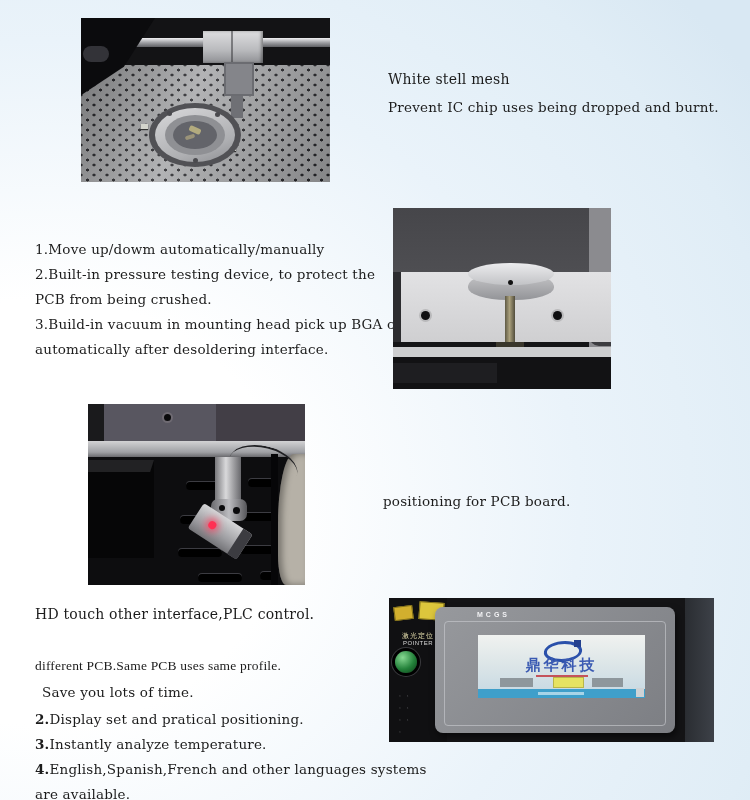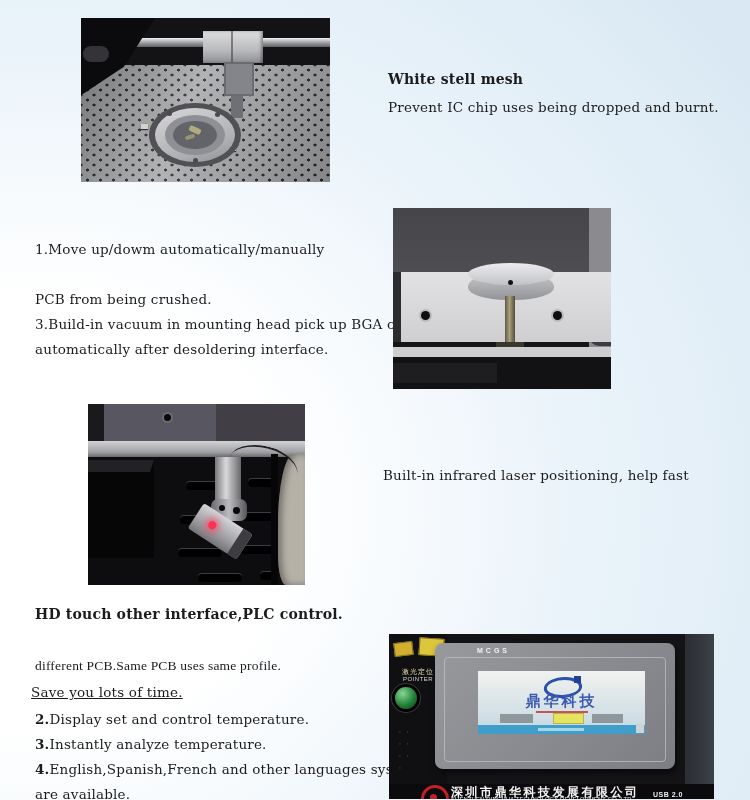--- a/index.html
+++ b/index.html
@@ -6,21 +6,21 @@
   .page{
     position:relative;width:750px;height:800px;overflow:hidden;
     font-family:"DejaVu Serif",serif;color:#1c1c1c;
     background:radial-gradient(ellipse 115% 95% at 6% 64%, #ffffff 28%, #eaf3fa 62%, #e0edf6 88%, #d9e8f3 100%);
   }
   .photo{position:absolute;overflow:hidden;}
   .photo *{position:absolute;}
 
   
   .tline{position:absolute;font-size:13.5px;letter-spacing:.2px;white-space:nowrap;}
-  .thead{font-weight:bold;font-size:14px;}
+  .thead{font-weight:normal;font-size:14px;}
   .bnum{font-weight:bold;}
 
   
   .p1{left:81px;top:18px;width:249px;height:164px;background:#131315;}
   .p1-mesh{left:0;top:47px;width:249px;height:117px;background-color:#a6a7a9;
     background-image:
       linear-gradient(113deg, rgba(0,0,0,.28), rgba(255,255,255,.14) 42%, rgba(0,0,0,.20)),
       radial-gradient(ellipse 2.8px 2.1px at center, #232327 68%, rgba(35,35,39,0) 75%),
       radial-gradient(ellipse 2.8px 2.1px at center, #232327 68%, rgba(35,35,39,0) 75%);
     background-size:100% 100%, 13px 10px, 13px 10px;
@@ -94,21 +94,21 @@
     background:linear-gradient(90deg,#6b6b6f,#bcbcc0 50%,#56565a);}
   .p3-hole1{left:131px;top:101px;width:6px;height:6px;border-radius:50%;background:#0a0a0c;}
   .p3-hole2{left:145px;top:103px;width:7px;height:7px;border-radius:50%;background:#0a0a0c;}
   .p3-laser{left:116px;top:99px;width:58px;height:30px;transform:rotate(33deg);transform-origin:0 0;
     background:linear-gradient(180deg,#d5d5d7,#9d9da1 62%,#747478);border-radius:3px;}
   .p3-lface{right:0;top:0;width:11px;height:30px;background:#3c3c41;border-radius:0 3px 3px 0;}
   .p3-ldot{left:15px;top:10px;width:8px;height:8px;border-radius:50%;background:#ff3053;
     box-shadow:0 0 7px 3px rgba(255,64,96,.75);}
 
   
-  .p4{left:389px;top:598px;width:325px;height:165px;background:#141416;margin-top:36px;}
+  .p4{left:389px;top:598px;width:325px;height:144px;background:#141416;}
   .p4-left{left:0;top:0;width:58px;height:150px;background:#101012;}
   .p4-st1{left:5px;top:8px;width:17px;height:12px;background:#d2af2e;border:1px solid #7c6c19;transform:rotate(-7deg);}
   .p4-st2{left:30px;top:4px;width:23px;height:16px;background:#dcc63c;border:1px solid #7c6c19;transform:rotate(4deg);}
   .p4-lblcn{left:0px;top:33px;width:58px;font-size:7px;color:#e6dfae;letter-spacing:1px;text-align:center;}
   .p4-lblen{left:0px;top:42px;width:58px;font-size:6px;color:#d8d8d8;letter-spacing:.5px;text-align:center;
     font-family:"Liberation Sans",sans-serif;}
   .p4-green{left:6px;top:53px;width:22px;height:22px;border-radius:50%;
     background:radial-gradient(circle at 35% 30%, #86d892, #23813a 55%, #0b3b16);box-shadow:0 0 0 3px #000,0 0 0 4px #3a3a3e;}
   .p4-marks{left:10px;top:92px;width:34px;height:52px;color:#9a9aa0;font-size:6px;line-height:12px;letter-spacing:2px;}
   .p4-bezel{left:46px;top:9px;width:240px;height:126px;border-radius:8px;
@@ -173,20 +173,21 @@
     <div class="fxbit2"></div>
     <div class="fxs1"></div>
     <div class="fxs2"></div>
     <div class="fxs3"></div>
   </div>
 
   <div class="tline thead" style="left:388px;top:71px;">White stell mesh</div>
   <div class="tline" style="left:388px;top:99px;">Prevent IC chip uses being dropped and burnt.</div>
 
   <div class="tline" style="left:35px;top:241px;">1.Move up/dowm automatically/manually</div>
+  <div class="tline" style="left:35px;top:266px;">2.Built-in pressure testing device, to protect the</div>
   <div class="tline" style="left:35px;top:291px;">PCB from being crushed.</div>
   <div class="tline" style="left:35px;top:316px;">3.Build-in vacuum in mounting head pick up BGA chip</div>
   <div class="tline" style="left:35px;top:341px;">automatically after desoldering interface.</div>
 
   <div class="photo p2">
     <div class="p2-body"></div>
     <div class="p2-rightcol"></div>
     <div class="p2-rblob"></div>
     <div class="p2-panel"></div>
     <div class="p2-paneledge"></div>
@@ -195,21 +196,21 @@
     <div class="p2-discdot"></div>
     <div class="p2-screw1"></div>
     <div class="p2-screw2"></div>
     <div class="p2-rod"></div>
     <div class="p2-tip"></div>
     <div class="p2-strip"></div>
     <div class="p2-bottom"></div>
     <div class="p2-slab"></div>
   </div>
 
-  <div class="tline" style="left:383px;top:467px;">Built-in infrared laser positioning, help fast</div>
+  <div class="tline" style="left:383px;top:493px;">positioning for PCB board.</div>
 
   <div class="photo p3">
     <div class="p3-topbar"></div>
     <div class="p3-topdark"></div>
     <div class="p3-topleft"></div>
     <div class="p3-screw"></div>
     <div class="p3-beam"></div>
     <div class="slot sl1"></div>
     <div class="slot sl2"></div>
     <div class="slot sl3"></div>
@@ -228,22 +229,22 @@
     <div class="p3-hole1"></div>
     <div class="p3-hole2"></div>
     <div class="p3-laser">
       <div class="p3-lface"></div>
       <div class="p3-ldot"></div>
     </div>
   </div>
 
   <div class="tline thead" style="left:35px;top:606px;">HD touch other interface,PLC control.</div>
   <div class="tline" style="left:35px;top:658px;font-family:Liberation Serif, serif;"><span class="bnum"></span><span>different PCB.Same PCB uses same profile.</span></div>
-  <div class="tline" style="left:31px;top:684px;text-decoration:underline;"><span class="bnum"></span><span>Save you lots of time.</span></div>
-  <div class="tline" style="left:35px;top:711px;"><span class="bnum">2.</span><span>Display set and control temperature.</span></div>
+  <div class="tline" style="left:42px;top:684px;"><span class="bnum"></span><span>Save you lots of time.</span></div>
+  <div class="tline" style="left:35px;top:711px;"><span class="bnum">2.</span><span>Display set and pratical positioning.</span></div>
   <div class="tline" style="left:35px;top:736px;"><span class="bnum">3.</span><span>Instantly analyze temperature.</span></div>
   <div class="tline" style="left:35px;top:761px;"><span class="bnum">4.</span><span>English,Spanish,French and other languages systems</span></div>
   <div class="tline" style="left:35px;top:786px;"><span class="bnum"></span><span>are available.</span></div>
 
   <div class="photo p4">
     <div class="p4-left"></div>
     <div class="p4-st1"></div>
     <div class="p4-st2"></div>
     <div class="p4-lblcn">激光定位</div>
     <div class="p4-lblen">POINTER</div>

